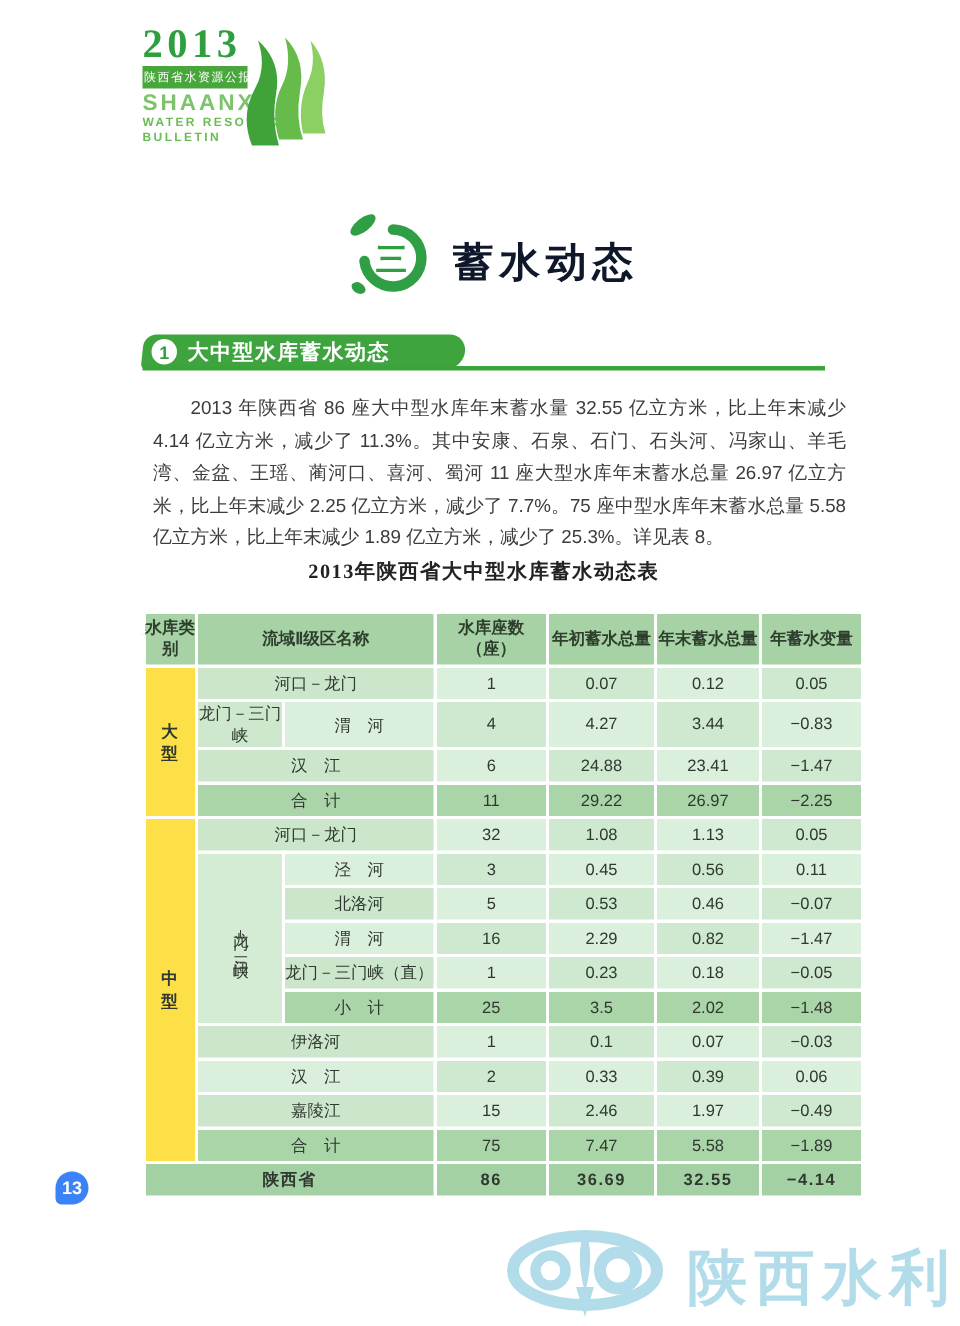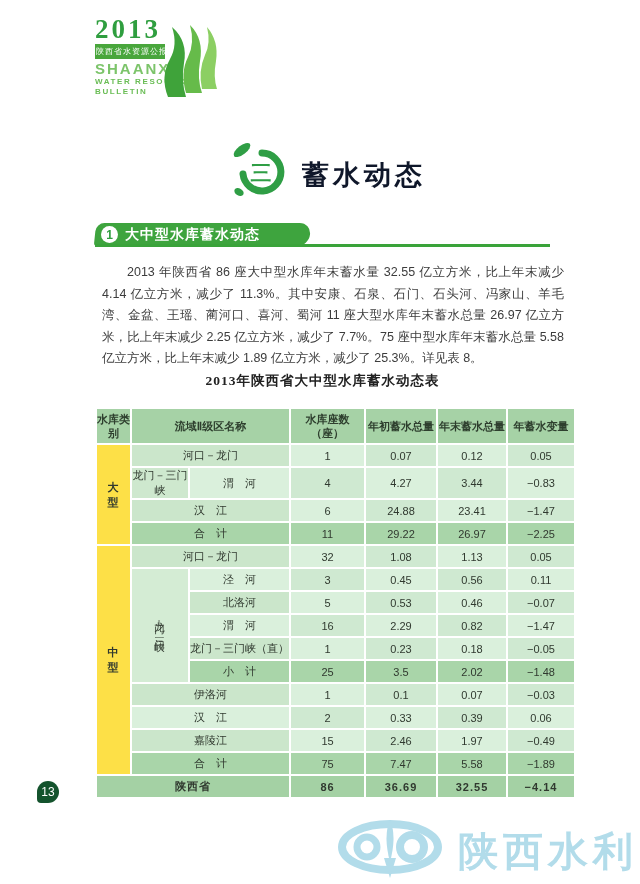--- a/index.html
+++ b/index.html
@@ -44,21 +44,21 @@
   .bl{background:#cee8ce;}
   .vert{background:#d4ecd4;}
   .vert span{writing-mode:vertical-lr;letter-spacing:2px;font-size:10.5px;}
   .na{background:#daf0dc;}
   .nb{background:#cfe9d1;}
   .t{background:#a9d5a9;}
   .tt{background:#a4d1a4;font-weight:bold;letter-spacing:1px;}
   .small{font-size:9px;white-space:nowrap;}
 
   
-  .pageno{position:absolute;left:37px;top:781px;width:22px;height:22px;border-radius:50% 50% 50% 4px;background:#14532d;color:#ffffff;font-size:12px;font-weight:normal;display:flex;align-items:center;justify-content:center;}
+  .pageno{position:absolute;left:37px;top:781px;width:22px;height:22px;border-radius:50% 50% 50% 4px;background:#3b82f6;color:#ffffff;font-size:12px;font-weight:bold;display:flex;align-items:center;justify-content:center;}
 
   
   .wm{position:absolute;left:338px;top:820px;display:flex;align-items:center;}
   .wm-text{font-size:40px;font-weight:bold;color:#b2dcea;letter-spacing:5px;margin-left:14px;margin-top:2px;}
 </style>
 </head>
 <body>
 
 <div class="logo">
   <div class="logo-year">2013</div>

